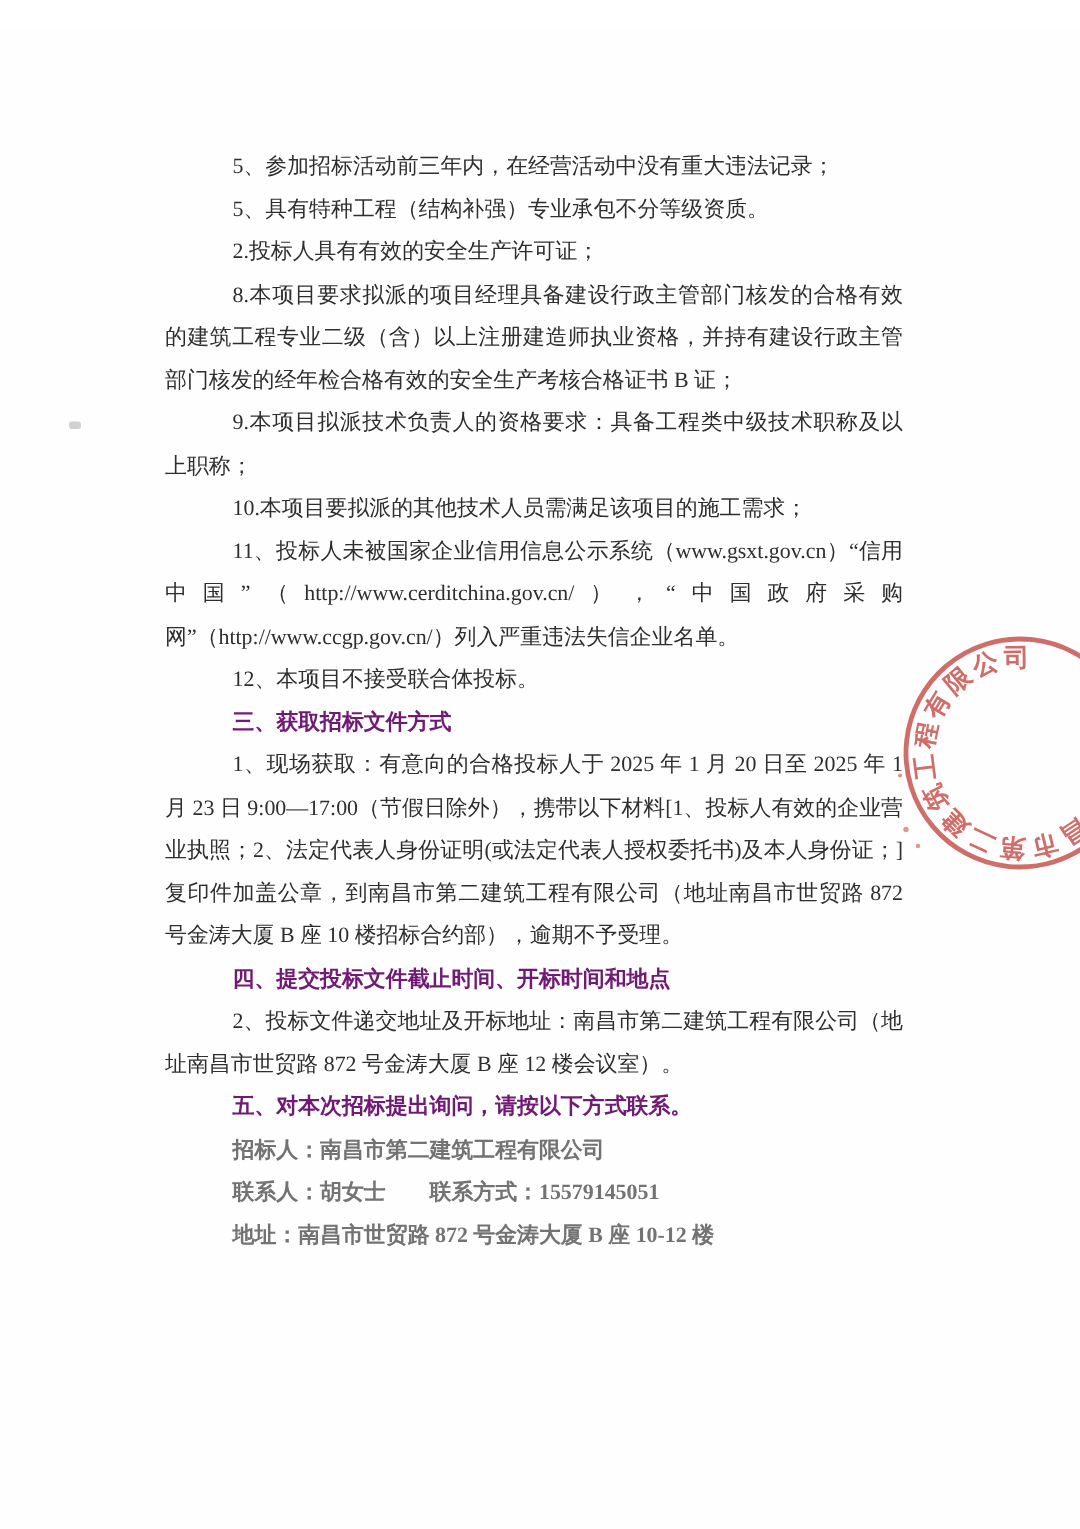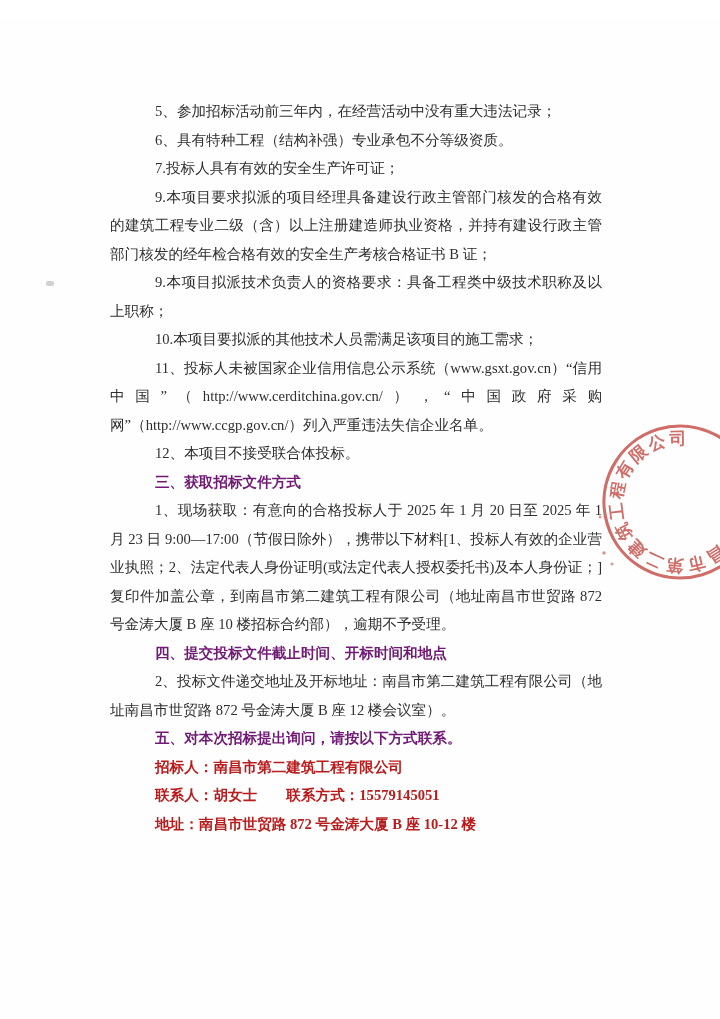--- a/index.html
+++ b/index.html
@@ -29,21 +29,21 @@
     margin:0;
     text-indent:45px;
   }
   p.heading{
     font-family:"Liberation Sans","DejaVu Sans",sans-serif;
     font-weight:bold;
     color:#701a75;
   }
   p.contact{
     font-weight:bold;
-    color:#b91c1c;
+    color:#737373;
   }
   .seal{
     position:absolute;
     left:560px;top:363px;
     width:240px;height:240px;
     pointer-events:none;
   }
   .seal-text{
     font-family:"Liberation Serif","DejaVu Serif",serif;
     font-size:17px;
@@ -59,23 +59,23 @@
     border-radius:2px;
   }
 </style>
 </head>
 <body>
 
 <div class="page">
 
   <div class="content">
     <p class="item">5、参加招标活动前三年内，在经营活动中没有重大违法记录；</p>
-    <p class="item">6、具有特种工程（结构补强）专业承包不分等级资质。</p>
-    <p class="item">7.投标人具有有效的安全生产许可证；</p>
-    <p class="item">9.本项目要求拟派的项目经理具备建设行政主管部门核发的合格有效的建筑工程专业二级（含）以上注册建造师执业资格，并持有建设行政主管部门核发的经年检合格有效的安全生产考核合格证书 B 证；</p>
+    <p class="item">5、具有特种工程（结构补强）专业承包不分等级资质。</p>
+    <p class="item">2.投标人具有有效的安全生产许可证；</p>
+    <p class="item">8.本项目要求拟派的项目经理具备建设行政主管部门核发的合格有效的建筑工程专业二级（含）以上注册建造师执业资格，并持有建设行政主管部门核发的经年检合格有效的安全生产考核合格证书 B 证；</p>
     <p class="item">9.本项目拟派技术负责人的资格要求：具备工程类中级技术职称及以上职称；</p>
     <p class="item">10.本项目要拟派的其他技术人员需满足该项目的施工需求；</p>
     <p class="item">11、投标人未被国家企业信用信息公示系统（www.gsxt.gov.cn）“信用中国”（http://www.cerditchina.gov.cn/），“中国政府采购网”（http://www.ccgp.gov.cn/）列入严重违法失信企业名单。</p>
     <p class="item">12、本项目不接受联合体投标。</p>
     <p class="heading">三、获取招标文件方式</p>
     <p class="item">1、现场获取：有意向的合格投标人于 2025 年 1 月 20 日至 2025 年 1 月 23 日 9:00—17:00（节假日除外），携带以下材料[1、投标人有效的企业营业执照；2、法定代表人身份证明(或法定代表人授权委托书)及本人身份证；]复印件加盖公章，到南昌市第二建筑工程有限公司（地址南昌市世贸路 872 号金涛大厦 B 座 10 楼招标合约部），逾期不予受理。</p>
     <p class="heading">四、提交投标文件截止时间、开标时间和地点</p>
     <p class="item">2、投标文件递交地址及开标地址：南昌市第二建筑工程有限公司（地址南昌市世贸路 872 号金涛大厦 B 座 12 楼会议室）。</p>
     <p class="heading">五、对本次招标提出询问，请按以下方式联系。</p>
     <p class="contact">招标人：南昌市第二建筑工程有限公司</p>

